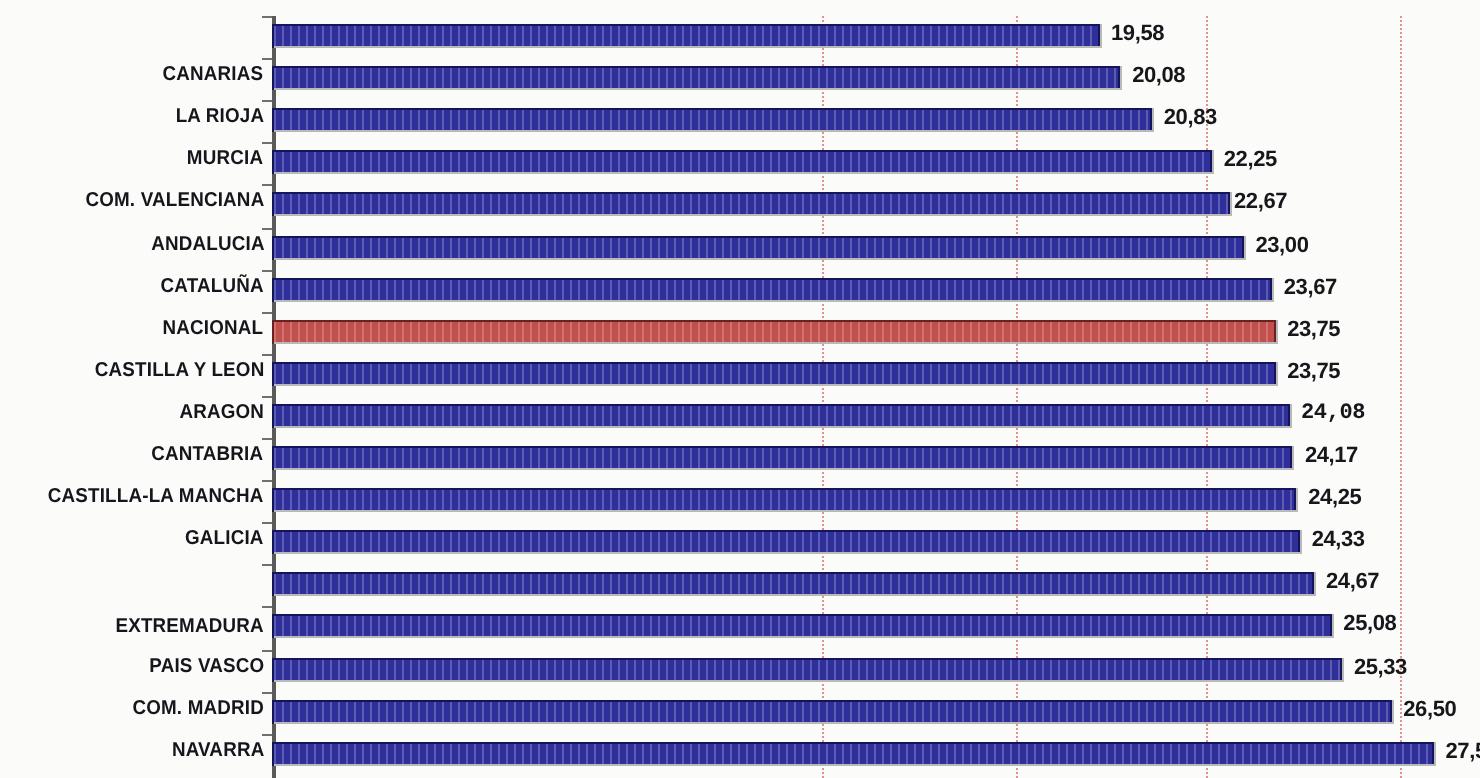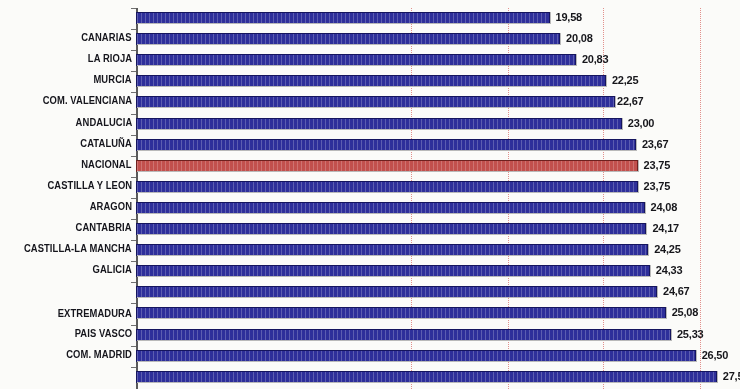--- a/index.html
+++ b/index.html
@@ -218,20 +218,23 @@
       </div>
       <div class="ytick" style="top: 295.4px;"></div>
       <div class="label-slot" style="top: 316.5px;">
         <div class="cat-label">PAIS VASCO</div>
       </div>
       <div class="ytick" style="top: 316.5px;"></div>
       <div class="label-slot" style="top: 337.6px;">
         <div class="cat-label">COM. MADRID</div>
       </div>
       <div class="ytick" style="top: 337.6px;"></div>
+      <div class="label-slot" style="top: 358.7px;">
+        <div class="cat-label">NAVARRA</div>
+      </div>
       <div class="ytick" style="top: 358.7px;"></div>
     </div>
 
   <div id="plot">
     <div id="gridlines">
         <div class="gridline" style="left: 274.545px;"></div>
         <div class="gridline" style="left: 371.692px;"></div>
         <div class="gridline" style="left: 466.727px;"></div>
         <div class="gridline" style="left: 563.874px;"></div>
       </div>
@@ -275,21 +278,21 @@
         <div class="row" style="top: 147.7px; width: 604px;">
           <div class="bar highlight" title="NACIONAL 23,75" style="width: 501.573px;"></div>
           <div class="bar-shadow" style="left: 1px; width: 501.573px;"></div>
           <div class="value" style="left: 507.573px;">23,75</div>
         </div>
         <div class="row" style="top: 168.8px; width: 604px;">
           <div class="bar" title="CASTILLA Y LEON 23,75" style="width: 501.573px;"></div>
           <div class="bar-shadow" style="left: 1px; width: 501.573px;"></div>
           <div class="value" style="left: 507.573px;">23,75</div>
         </div>
-        <div class="row" style="top: 189.9px; width: 604px;">
+        <div class="row" style="top: 189.9px; width: 604px; font-family: Liberation Mono, monospace;">
           <div class="bar" title="ARAGON 24,08" style="width: 508.543px;"></div>
           <div class="bar-shadow" style="left: 1px; width: 508.543px;"></div>
           <div class="value" style="left: 514.543px;">24,08</div>
         </div>
         <div class="row" style="top: 211px; width: 604px;">
           <div class="bar" title="CANTABRIA 24,17" style="width: 510.443px;"></div>
           <div class="bar-shadow" style="left: 1px; width: 510.443px;"></div>
           <div class="value" style="left: 516.443px;">24,17</div>
         </div>
         <div class="row" style="top: 232.1px; width: 604px;">

